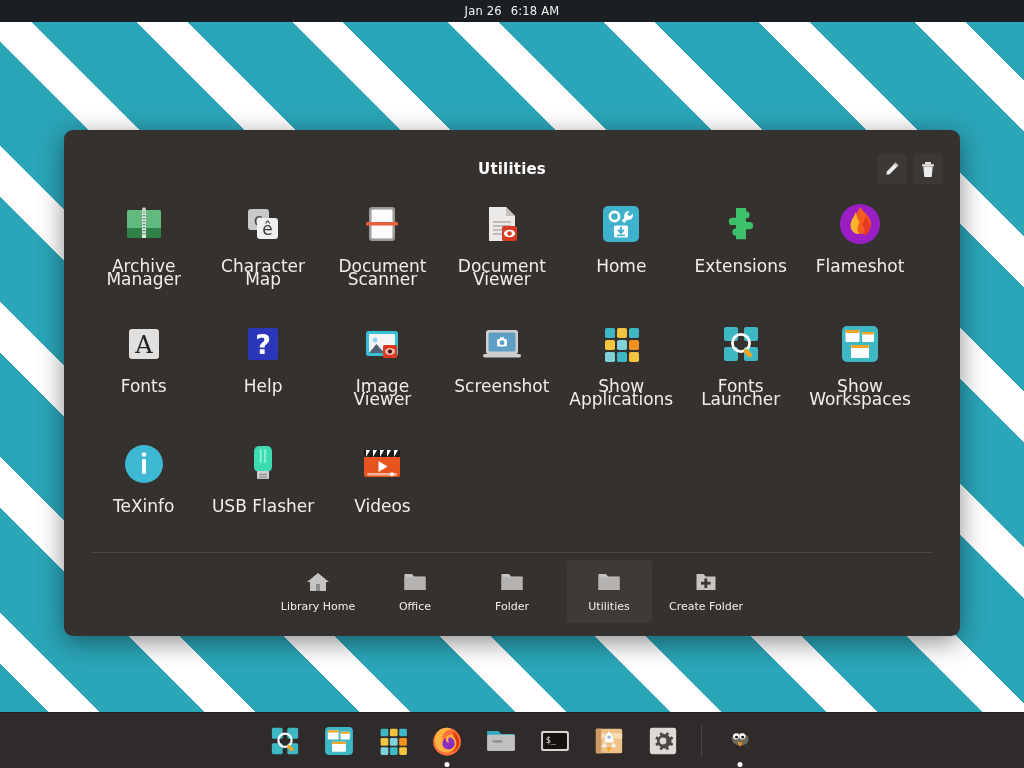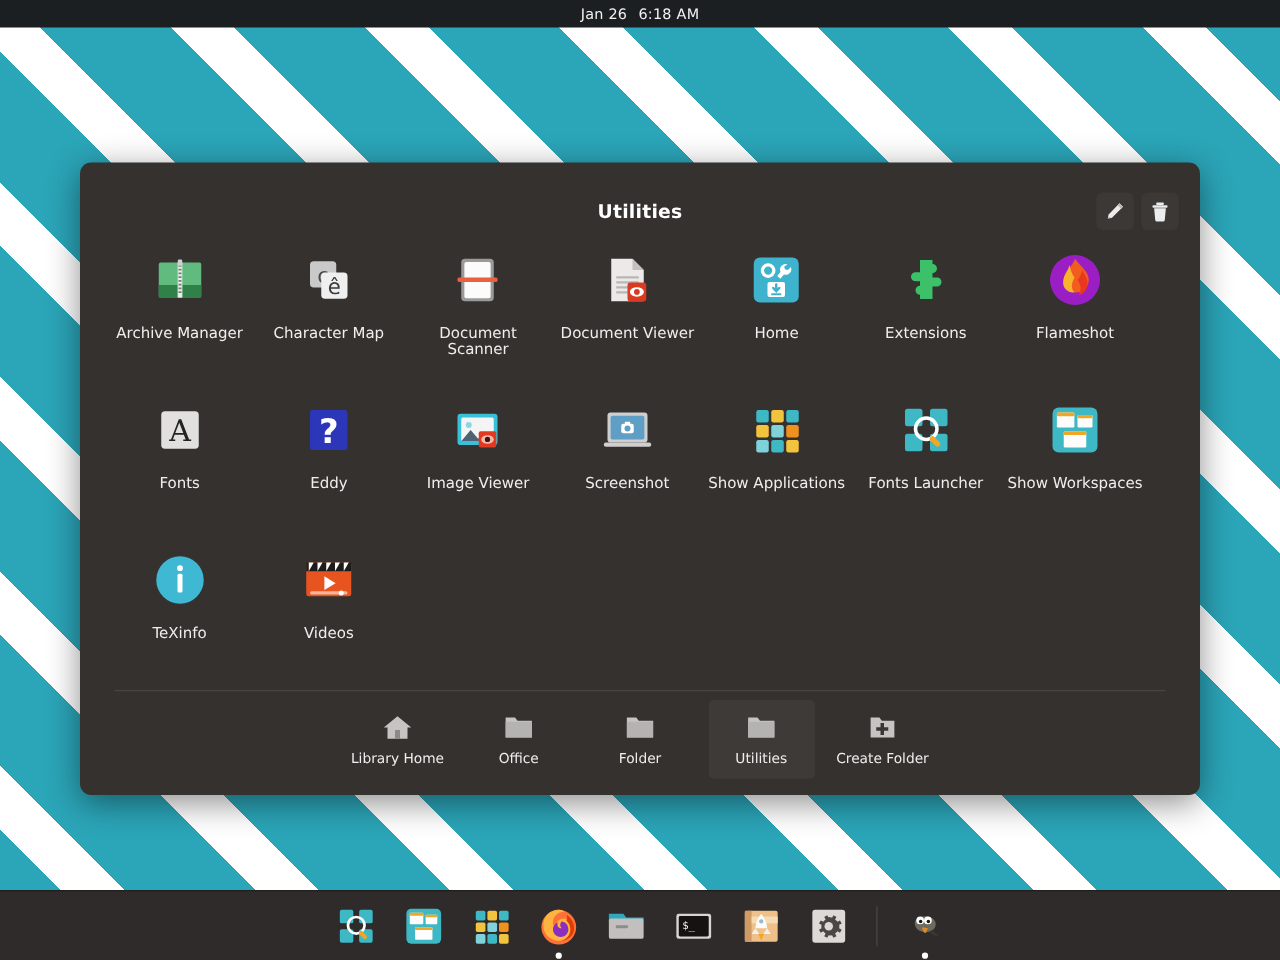--- a/index.html
+++ b/index.html
@@ -104,21 +104,21 @@
     padding-top: 8px;
     display: flex; flex-direction: column; align-items: center;
     height: 120px;
   }
   .app .ic {
     width: 48px; height: 48px;
     display: flex; align-items: center; justify-content: center;
     margin-bottom: 12px;
   }
   .app .lbl {
-    font-size: 12px; color: #f0eeec;
+    font-size: 17px; color: #f0eeec;
     text-align: center; line-height: 13px;
     max-width: 115px;
   }
 
   
   #divider {
     position: absolute; left: 28px; top: 422px;
     width: 840px; height: 1px; background: #4b4644;
   }
   #folders {
@@ -287,21 +287,21 @@
         <div class="lbl">Fonts</div>
       </div>
 
       <div class="app">
         <div class="ic">
           <svg width="44" height="44" viewBox="0 0 44 44">
             <rect x="7" y="6" width="30" height="32" rx="2" fill="#2c36b8"></rect>
             <text x="22" y="32" font-family="DejaVu Sans, sans-serif" font-weight="bold" font-size="27" fill="#ffffff" text-anchor="middle">?</text>
           </svg>
         </div>
-        <div class="lbl">Eddy</div>
+        <div class="lbl">Help</div>
       </div>
 
       <div class="app">
         <div class="ic">
           <svg width="44" height="44" viewBox="0 0 44 44">
             <rect x="6" y="9" width="32" height="25" rx="2.5" fill="#38c0d8"></rect>
             <rect x="9" y="12" width="26" height="19" rx="1.2" fill="#f4f4f4"></rect>
             <circle cx="15" cy="18" r="2.4" fill="#8ed3e8"></circle>
             <path d="M9 31 l7.5 -9 l6 7 l4 -4 l8.5 6 Z" fill="#4f6273"></path>
             <rect x="23" y="23" width="14" height="13" rx="1.6" fill="#e0391f"></rect>
@@ -380,20 +380,33 @@
         <div class="ic">
           <svg width="46" height="46" viewBox="0 0 46 46">
             <circle cx="23" cy="23" r="19" fill="#3fb8d4"></circle>
             <circle cx="23" cy="13.5" r="2.3" fill="#ffffff"></circle>
             <rect x="21" y="18" width="4" height="15" rx="1.2" fill="#ffffff"></rect>
           </svg>
         </div>
         <div class="lbl">TeXinfo</div>
       </div>
 
+      <div class="app">
+        <div class="ic">
+          <svg width="44" height="44" viewBox="0 0 44 44">
+            <rect x="13" y="4" width="18" height="26" rx="5" fill="#3ddbb0"></rect>
+            <rect x="18.6" y="7" width="2.2" height="14" rx="1.1" fill="#7ff0d2"></rect>
+            <rect x="23" y="7" width="2.2" height="14" rx="1.1" fill="#7ff0d2"></rect>
+            <rect x="16" y="29" width="12" height="8" rx="1" fill="#cfcfcf"></rect>
+            <rect x="18" y="31.6" width="8" height="1.8" fill="#9a9a9a"></rect>
+            <rect x="18" y="34.4" width="8" height="1.8" fill="#9a9a9a"></rect>
+          </svg>
+        </div>
+        <div class="lbl">USB Flasher</div>
+      </div>
 
       <div class="app">
         <div class="ic">
           <svg width="44" height="44" viewBox="0 0 44 44">
             <rect x="4" y="8" width="36" height="27" rx="2" fill="#e8541f"></rect>
             <rect x="4" y="8" width="36" height="7" fill="#1c1c1c"></rect>
             <g fill="#ffffff">
               <path d="M6 8 l4 0 l-4 7 z"></path>
               <path d="M13 8 l4 0 l-4 7 z"></path>
               <path d="M20 8 l4 0 l-4 7 z"></path>

